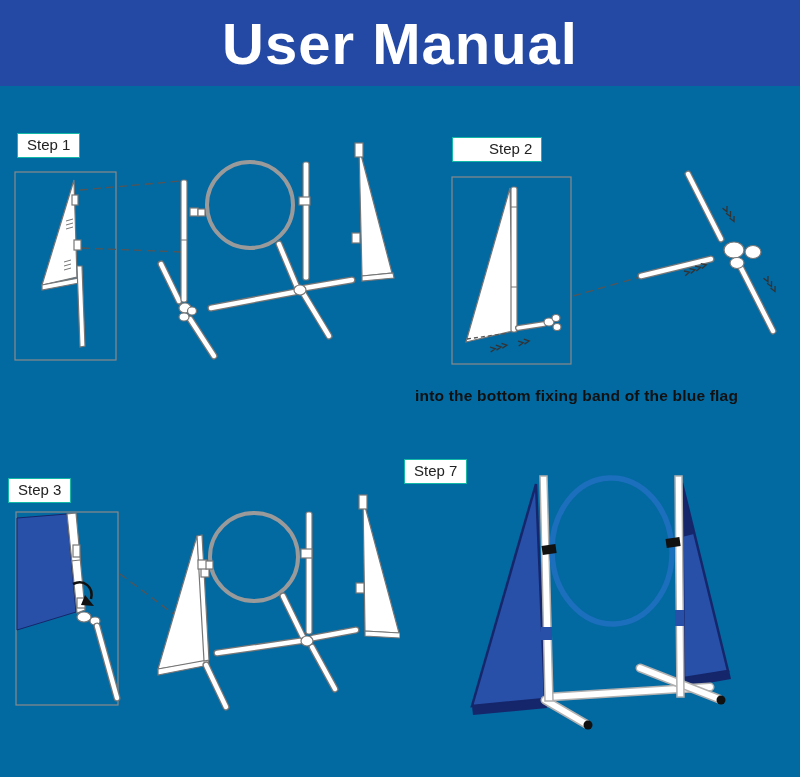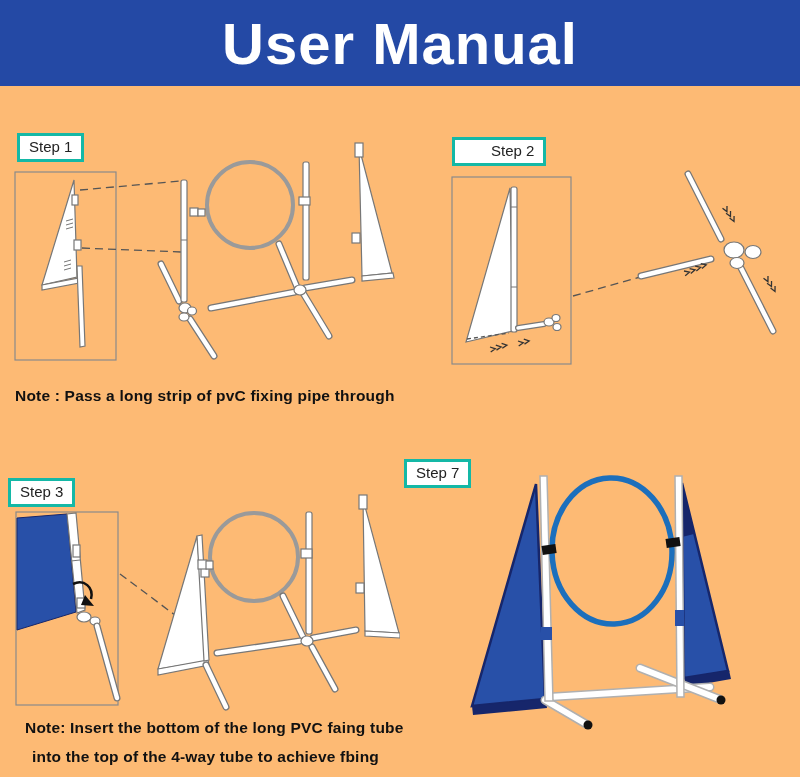--- a/index.html
+++ b/index.html
@@ -1,21 +1,21 @@
 <!DOCTYPE html>
 <html><head>
 <meta charset="utf-8">
 <style>
   html,body{margin:0;padding:0;background:#fff;}
-  .page{position:relative;width:800px;height:777px;background:#fdba74;overflow:hidden;
+  .page{position:relative;width:800px;height:777px;background:#0369a1;overflow:hidden;
         font-family:"Liberation Sans",sans-serif;}
   .banner{position:absolute;left:0;top:0;width:800px;height:86px;background:#2449A5;
           display:flex;align-items:center;justify-content:center;}
   .banner h1{margin:0;color:#ffffff;font-size:58px;font-weight:700;letter-spacing:1px;}
-  .step-label{position:absolute;border:3px solid #14b8a6;background:#fff;color:#222;
+  .step-label{position:absolute;border:1px solid #14b8a6;background:#fff;color:#222;
               font-size:15px;padding:2px 9px;line-height:1.25;}
   .note{position:absolute;margin:0;color:#111;font-size:15.5px;font-weight:700;
         line-height:1.85;letter-spacing:.2px;}
   .note span{white-space:nowrap;display:block;}
   .note .l2{padding-left:7px;}
   svg.illu{position:absolute;}
   .thin{stroke:#777;fill:#fff;stroke-width:1.2;}
   .box{stroke:#8a8a8a;fill:none;stroke-width:1.2;}
   .dash{stroke:#555;stroke-width:1.3;fill:none;stroke-dasharray:8 5;}
   .chev{stroke:#333;stroke-width:1.3;fill:none;}
@@ -201,22 +201,18 @@
       <path d="M675,476 L682,476 L684,697 L677,697 Z" fill="#fff" stroke="#b0b0b0" stroke-width="1.5"></path>
       <rect x="675" y="610" width="9" height="16" fill="#2850A8"></rect>
     </g>
 
     <ellipse cx="612" cy="551" rx="60" ry="73" fill="none" stroke="#1C6FBC" stroke-width="5.5" transform="rotate(-2 612 551)"></ellipse>
     <rect x="542" y="545" width="14" height="9" fill="#111" transform="rotate(-8 549 549)"></rect>
     <rect x="666" y="538" width="14" height="9" fill="#111" transform="rotate(-8 673 542)"></rect>
   </svg>
 
   <p class="note" style="left:15px;top:382px;">
-    <span>Note : Pass a long strip of pvC fixing pipe through</span>
   </p>
   <p class="note" style="left:408px;top:382px;">
+    <span class="l2">into the bottom fixing band of the blue flag</span>
   </p>
-  <p class="note" style="left:25px;top:714px;">
-    <span>Note: Insert the bottom of the long PVC faing tube</span>
-    <span class="l2">into the top of the 4-way tube to achieve fbing</span>
-  </p>
 
 </div>
 
 </body></html>

